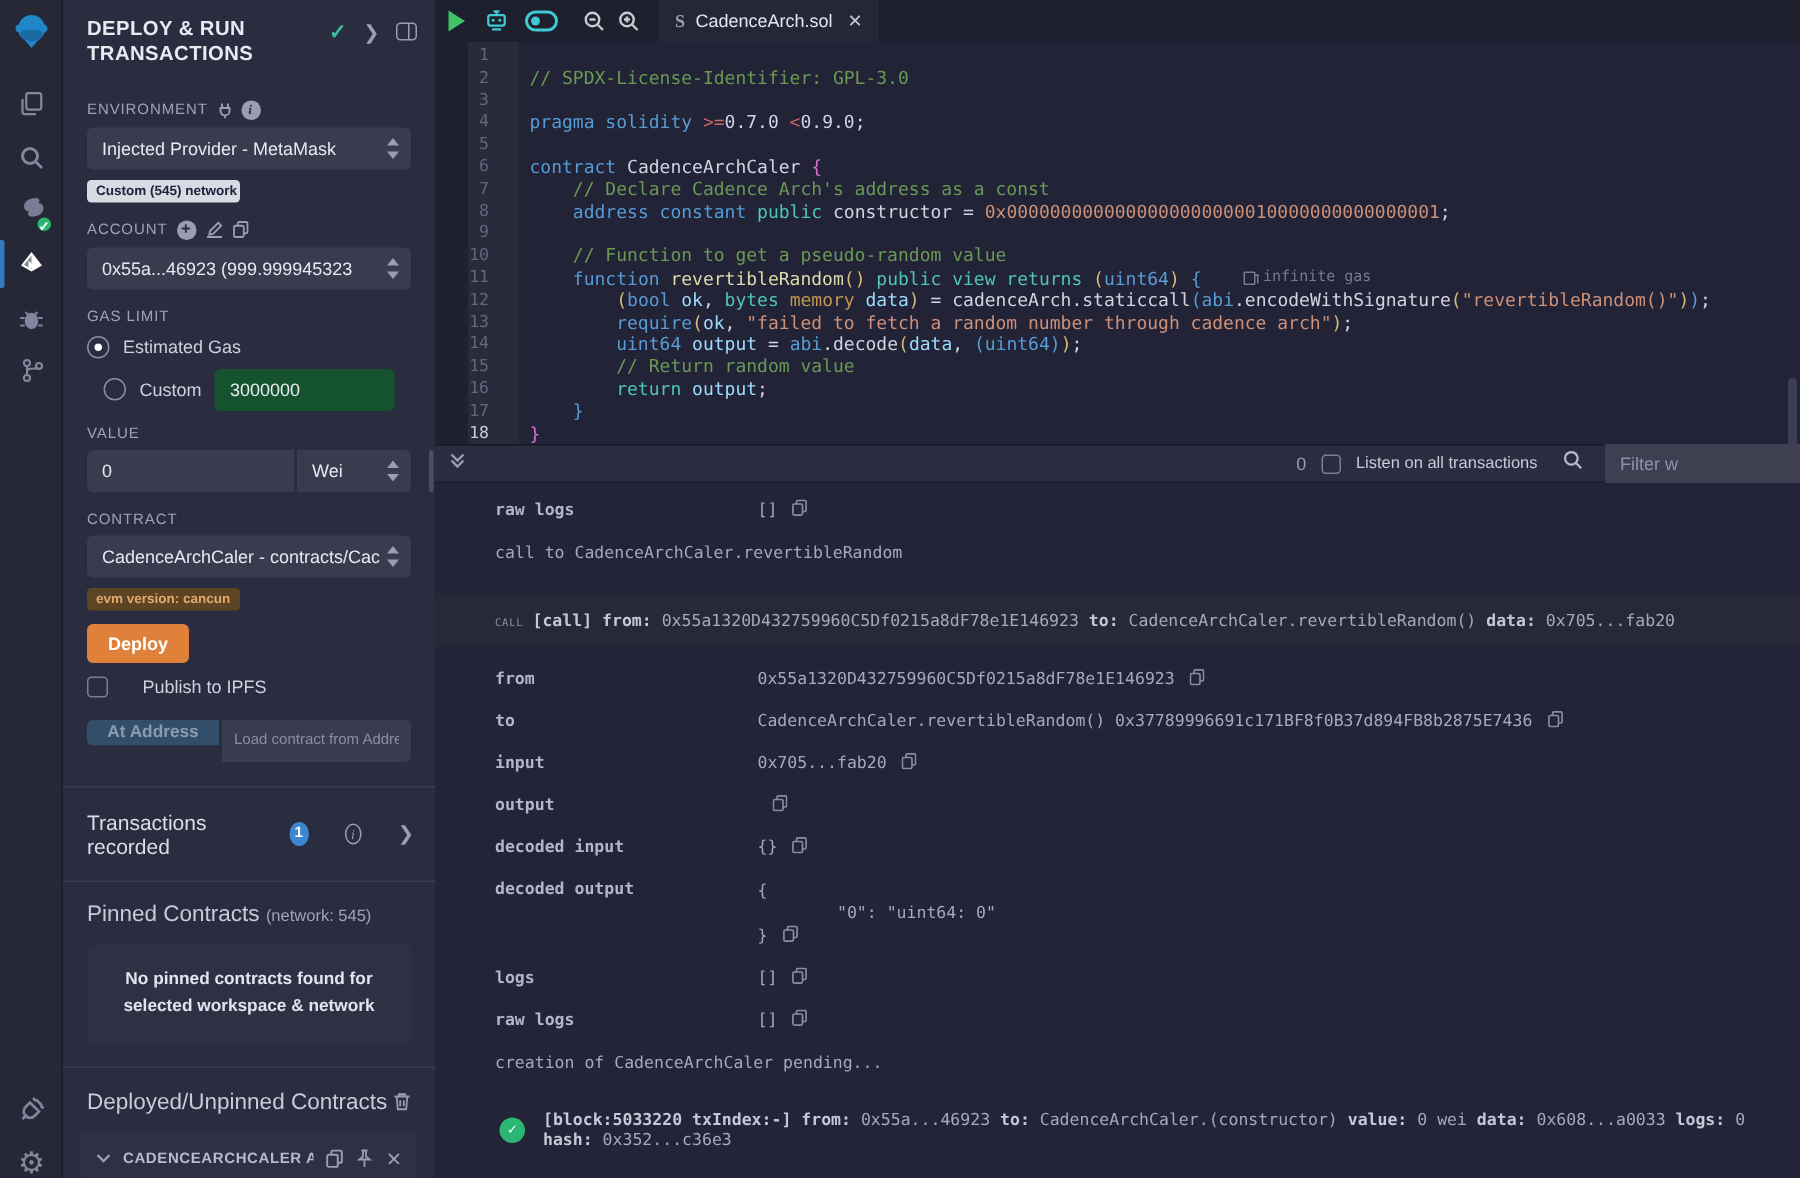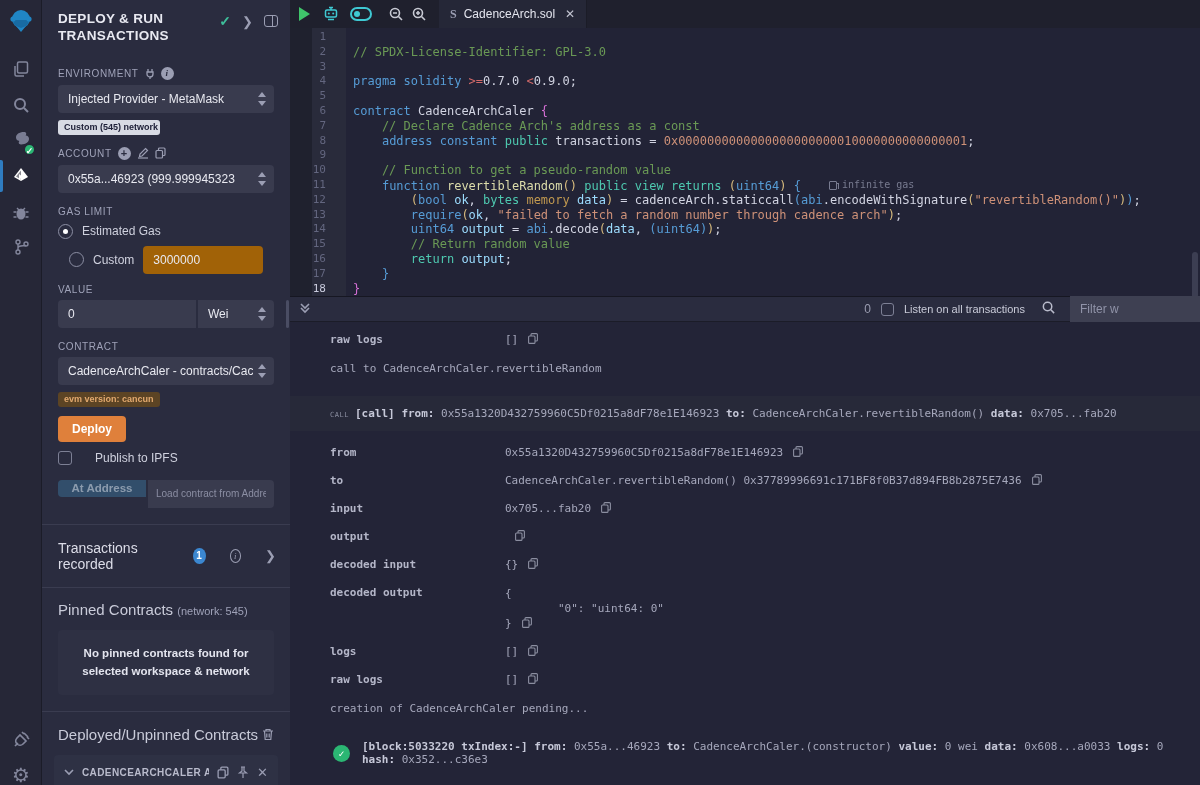--- a/index.html
+++ b/index.html
@@ -55,21 +55,21 @@
   .info-fill { width:13px; height:13px; border-radius:50%; background:#9b9eb3;
     color:#2a2c3f; font-size:9px; font-weight:bold; line-height:13px; text-align:center;
     font-family:"Liberation Serif", serif; font-style:italic; }
   .radio-row { display:flex; align-items:center; gap:9px; margin:7px 0; font-size:12px;
     color:#cfd1de; }
   .radio { width:15px; height:15px; border:1px solid #8b8ea3; border-radius:50%;
     position:relative; flex:none; }
   .radio.sel::after { content:""; position:absolute; left:4px; top:4px; width:5px;
     height:5px; border-radius:50%; background:#fff; }
   .gas-row { display:flex; align-items:center; gap:9px; margin:6px 11px; }
-  .gas-input { flex:1; height:28px; background:#a16207; border:none; border-radius:4px;
+  .gas-input { flex:1; height:28px; background:#14532d; border:none; border-radius:4px;
     color:#e8e9f0; font-size:12px; padding:0 10px; width:120px; }
   input { outline:none; font-family:"Liberation Sans", sans-serif; }
   .val-row { display:flex; gap:2px; }
   .val-input { flex:1; height:28px; background:#393b4e; border:none;
     border-radius:4px 0 0 4px; color:#e8e9f0; font-size:12px; padding:0 10px; min-width:0; }
   .wei-box { width:76px; border-radius:0 4px 4px 0; }
   .badge-evm { display:inline-block; margin-top:7px; background:#5c4424; color:#e2a96e;
     font-size:9px; font-weight:bold; padding:2px 6px 3px 6px; border-radius:3px; }
   .btn-deploy { margin-top:9px; background:#df803b; color:#fff; font-size:12px;
     font-weight:bold; border:none; border-radius:4px; padding:6px 14px; display:block; }
@@ -443,21 +443,21 @@
     <div class="ed-strip"></div>
     <div class="ed-gutter"></div>
     <div id="codelines">
         <div class="cl"><span class="ln">1</span><span class="ct"></span></div>
         <div class="cl"><span class="ln">2</span><span class="ct"><span class="tk-c">// SPDX-License-Identifier: GPL-3.0</span></span></div>
         <div class="cl"><span class="ln">3</span><span class="ct"></span></div>
         <div class="cl"><span class="ln">4</span><span class="ct"><span class="tk-k">pragma solidity </span><span class="tk-o">&gt;=</span><span class="tk-p">0.7.0 </span><span class="tk-o">&lt;</span><span class="tk-p">0.9.0;</span></span></div>
         <div class="cl"><span class="ln">5</span><span class="ct"></span></div>
         <div class="cl"><span class="ln">6</span><span class="ct"><span class="tk-k">contract </span><span class="tk-p">CadenceArchCaler </span><span class="tk-b1">{</span></span></div>
         <div class="cl"><span class="ln">7</span><span class="ct"><span class="tk-c">    // Declare Cadence Arch's address as a const</span></span></div>
-        <div class="cl"><span class="ln">8</span><span class="ct"><span class="tk-p">    </span><span class="tk-k">address constant </span><span class="tk-t">public </span><span class="tk-p">transactions = </span><span class="tk-s">0x0000000000000000000000010000000000000001</span><span class="tk-p">;</span></span></div>
+        <div class="cl"><span class="ln">8</span><span class="ct"><span class="tk-p">    </span><span class="tk-k">address constant </span><span class="tk-t">public </span><span class="tk-p">constructor = </span><span class="tk-s">0x0000000000000000000000010000000000000001</span><span class="tk-p">;</span></span></div>
         <div class="cl"><span class="ln">9</span><span class="ct"></span></div>
         <div class="cl"><span class="ln">10</span><span class="ct"><span class="tk-c">    // Function to get a pseudo-random value</span></span></div>
         <div class="cl"><span class="ln">11</span><span class="ct"><span class="tk-p">    </span><span class="tk-k">function </span><span class="tk-f">revertibleRandom</span><span class="tk-b3">()</span><span class="tk-p"> </span><span class="tk-t">public view returns </span><span class="tk-b3">(</span><span class="tk-k">uint64</span><span class="tk-b3">)</span><span class="tk-p"> </span><span class="tk-b2">{</span><span class="ann"><span class="gas-ico"></span><span>infinite gas</span></span></span></div>
         <div class="cl"><span class="ln">12</span><span class="ct"><span class="tk-p">        </span><span class="tk-b3">(</span><span class="tk-k">bool </span><span class="tk-v">ok</span><span class="tk-p">, </span><span class="tk-t">bytes </span><span class="tk-m">memory </span><span class="tk-v">data</span><span class="tk-b3">)</span><span class="tk-p"> = cadenceArch.staticcall</span><span class="tk-b2">(</span><span class="tk-k">abi</span><span class="tk-p">.encodeWithSignature</span><span class="tk-b3">(</span><span class="tk-s">"revertibleRandom()"</span><span class="tk-b3">)</span><span class="tk-b2">)</span><span class="tk-p">;</span></span></div>
         <div class="cl"><span class="ln">13</span><span class="ct"><span class="tk-p">        </span><span class="tk-k">require</span><span class="tk-b3">(</span><span class="tk-v">ok</span><span class="tk-p">, </span><span class="tk-s">"failed to fetch a random number through cadence arch"</span><span class="tk-b3">)</span><span class="tk-p">;</span></span></div>
         <div class="cl"><span class="ln">14</span><span class="ct"><span class="tk-p">        </span><span class="tk-k">uint64 </span><span class="tk-v">output</span><span class="tk-p"> = </span><span class="tk-k">abi</span><span class="tk-p">.decode</span><span class="tk-b3">(</span><span class="tk-v">data</span><span class="tk-p">, </span><span class="tk-b2">(</span><span class="tk-k">uint64</span><span class="tk-b2">)</span><span class="tk-b3">)</span><span class="tk-p">;</span></span></div>
         <div class="cl"><span class="ln">15</span><span class="ct"><span class="tk-c">        // Return random value</span></span></div>
         <div class="cl"><span class="ln">16</span><span class="ct"><span class="tk-p">        </span><span class="tk-t">return </span><span class="tk-v">output</span><span class="tk-p">;</span></span></div>
         <div class="cl"><span class="ln">17</span><span class="ct"><span class="tk-p">    </span><span class="tk-b2">}</span></span></div>
         <div class="cl"><span class="ln cur">18</span><span class="ct"><span class="tk-b1">}</span></span></div>

